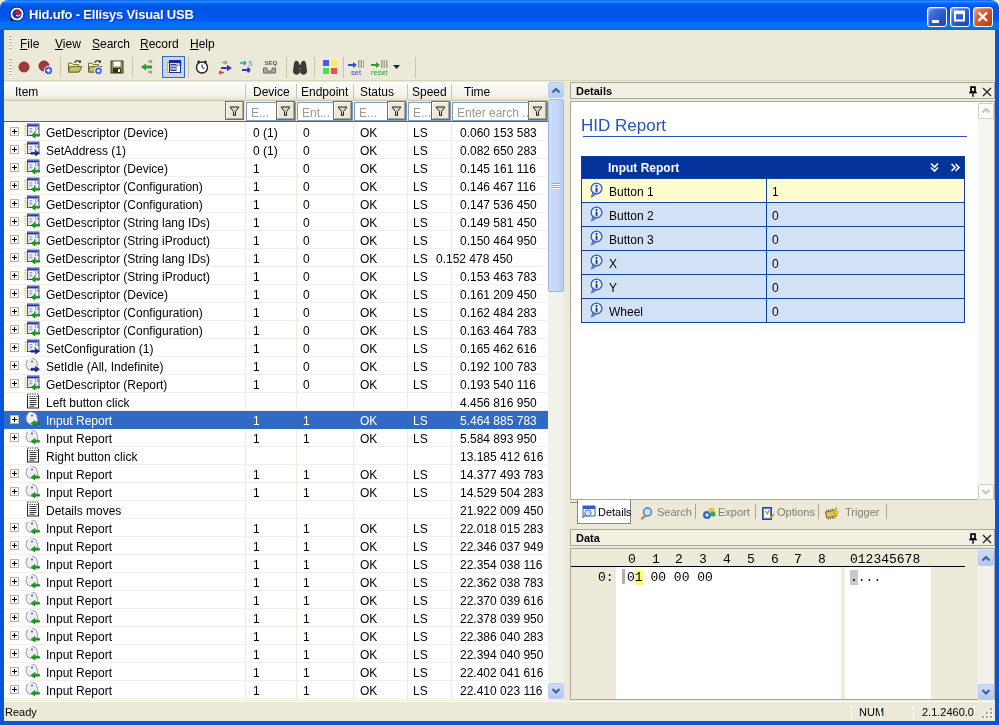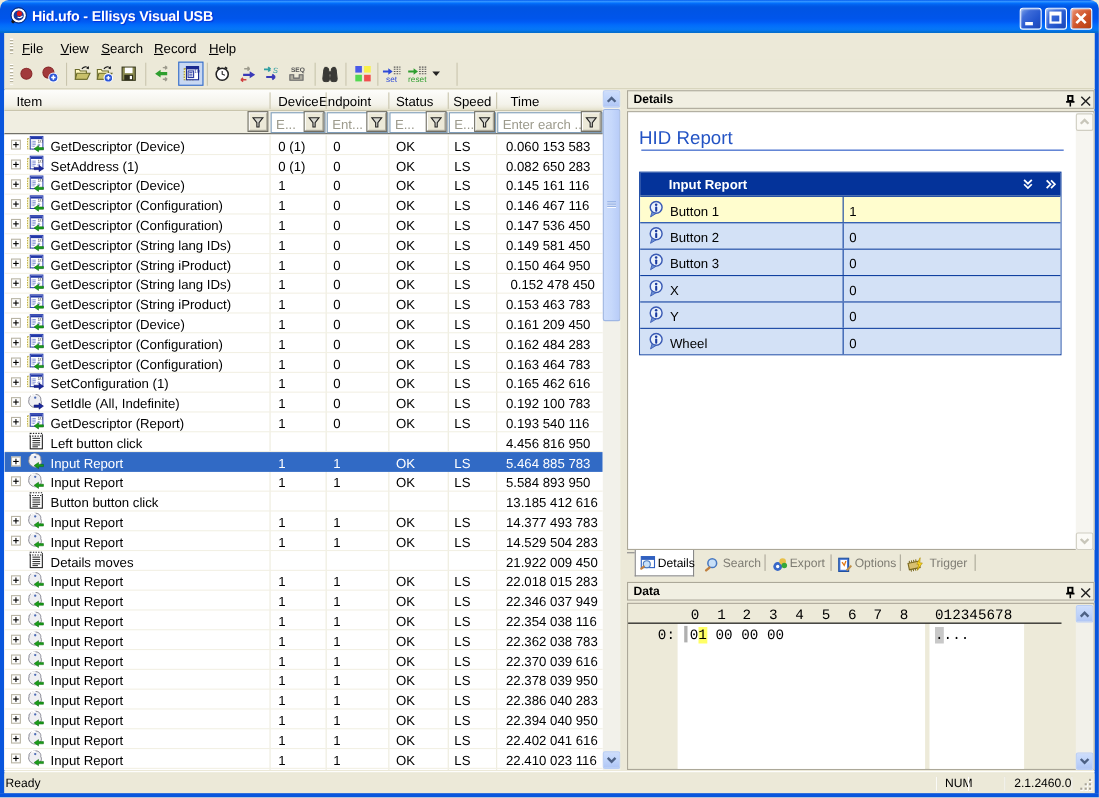--- a/index.html
+++ b/index.html
@@ -189,21 +189,21 @@
     <div class="abs tsep" style="left:411px"></div>
     <svg class="abs" style="left:388px;top:10px" width="9" height="6" viewBox="0 0 9 6">
       <path d="M1 1 L8 1 L4.5 5 Z" fill="#222"></path>
     </svg>
   </div>
 <div class="abs main">
     <div class="abs listpanel">
       <div class="abs lheader">
         <div class="abs hlabel" style="left:11px">Item</div>
         <div class="abs hlabel" style="left:249px">Device</div>
-        <div class="abs hlabel" style="left:286px">Endpoint</div>
+        <div class="abs hlabel" style="left:297px">Endpoint</div>
         <div class="abs hlabel" style="left:356px">Status</div>
         <div class="abs hlabel" style="left:408px">Speed</div>
         <div class="abs hlabel" style="left:460px">Time</div>
         <div class="abs hsep" style="left:241px"></div>
         <div class="abs hsep" style="left:292px"></div>
         <div class="abs hsep" style="left:349px"></div>
         <div class="abs hsep" style="left:403px"></div>
         <div class="abs hsep" style="left:447px"></div>
       </div>
       <div class="abs filterrow">
@@ -402,21 +402,21 @@
 <path d="M5 4.8v5.8" stroke="#A8B2E0" stroke-width=".6"></path>
 <text x="10.2" y="6.8" font-size="4.4" fill="#333" font-family="sans-serif">10</text>
 <circle cx="11.3" cy="9" r=".9" fill="none" stroke="#5868C0" stroke-width=".6"></circle>
 <path d="M7 12.2 L11 9.4 L11 11.2 L15.5 11.2 L15.5 13.2 L11 13.2 L11 15 Z" fill="#1A9E1A" stroke="#0A6A0A" stroke-width=".5"></path>
           </svg>
           <div class="ct" style="left:42px">GetDescriptor (String lang IDs)</div>
           <div class="ct" style="left:249px">1</div>
           <div class="ct" style="left:299px">0</div>
           <div class="ct" style="left:356px">OK</div>
           <div class="ct" style="left:409px">LS</div>
-          <div class="ct" style="left:460px">0.152 478 450</div>
+          <div class="ct" style="left:432px">0.152 478 450</div>
         </div>
         <div class="abs row rline" style="top:144px">
           <div class="plus"></div>
           <svg width="16" height="16" viewBox="0 0 16 16" style="position:absolute;left:20px;top:0px">
 <rect x="1" y="3" width="6" height="9.5" fill="#FFF9C8" stroke="#B0A030" stroke-dasharray="1.3 1" stroke-width=".8"></rect>
 <rect x="3.5" y="1" width="11.5" height="11.5" fill="#fff" stroke="#2A3EB0" stroke-width=".9"></rect>
 <rect x="4" y="1.5" width="10.5" height="2" fill="#2238A8"></rect>
 <path d="M5.5 5.5h3M5.5 7h3M5.5 8.5h3M5.5 10h2" stroke="#7888D0" stroke-width=".8"></path>
 <path d="M5 4.8v5.8" stroke="#A8B2E0" stroke-width=".6"></path>
 <text x="10.2" y="6.8" font-size="4.4" fill="#333" font-family="sans-serif">10</text>
@@ -581,21 +581,21 @@
           <div class="ct" style="left:356px">OK</div>
           <div class="ct" style="left:409px">LS</div>
           <div class="ct" style="left:456px">5.584 893 950</div>
         </div>
         <div class="abs row rline" style="top:324px">
           <svg width="14" height="16" viewBox="0 0 14 16" style="position:absolute;left:22px;top:0px">
 <rect x="1.5" y="2.5" width="11" height="12.5" fill="#fff" stroke="#222"></rect>
 <rect x="1.5" y="1" width="11" height="2.5" fill="#fff" stroke="#222" stroke-dasharray="1.2 1.2"></rect>
 <path d="M3.5 5.5h7M3.5 7.5h7M3.5 9.5h7M3.5 11.5h7M3.5 13.2h5" stroke="#222" stroke-width=".9"></path>
           </svg>
-          <div class="ct" style="left:42px">Button button click</div>
+          <div class="ct" style="left:42px">Right button click</div>
           <div class="ct" style="left:456px">13.185 412 616</div>
         </div>
         <div class="abs row rline" style="top:342px">
           <div class="plus"></div>
           <svg width="18" height="16" viewBox="0 0 18 16" style="position:absolute;left:20px;top:0px">
 <path d="M5.5 2.2 C3.2 2.8 2 4.6 2.4 6.4 C1.6 8 2.2 10.4 4 12 C6 13.8 9.4 14 11.6 12.6 C13.8 11.2 14.2 8.6 13 6.6 C13.6 4.2 11.6 1.8 8.8 1.6 C7.6 1.5 6.4 1.8 5.5 2.2 Z" fill="#EFEFF3" stroke="#8A8A94" stroke-width=".9"></path>
 <path d="M4.2 3.1 C5.2 2.1 7.0 1.7 8.4 2.1" fill="none" stroke="#FFFFFF" stroke-width="1.4"></path>
 <path d="M6.2 13.1 C7.8 13.6 10 13.4 11.2 12.4" fill="none" stroke="#C8C8D0" stroke-width=".8"></path>
 <circle cx="8" cy="4.5" r="1.05" fill="#4A6AB4"></circle>
 <path d="M7 12.2 L11 9.4 L11 11.2 L15.5 11.2 L15.5 13.2 L11 13.2 L11 15 Z" fill="#1A9E1A" stroke="#0A6A0A" stroke-width=".5"></path>

